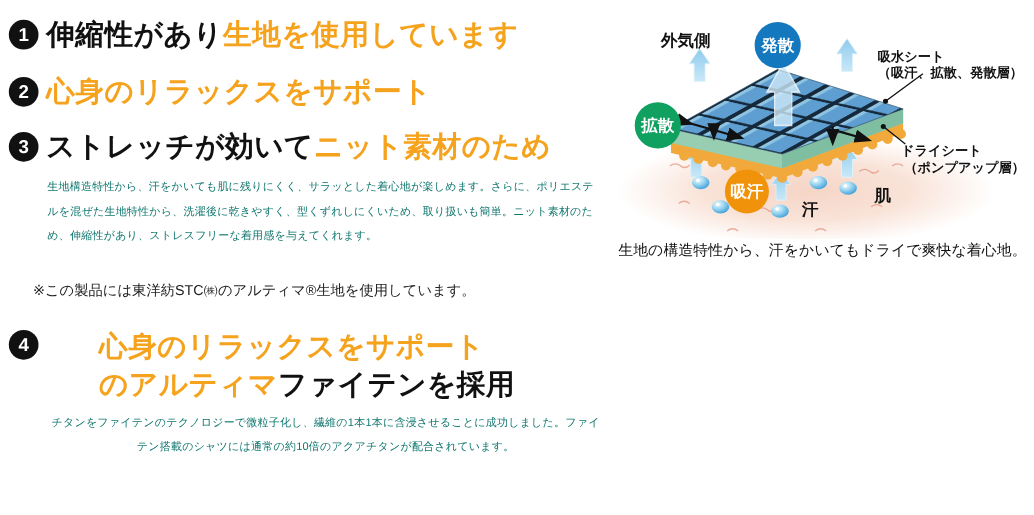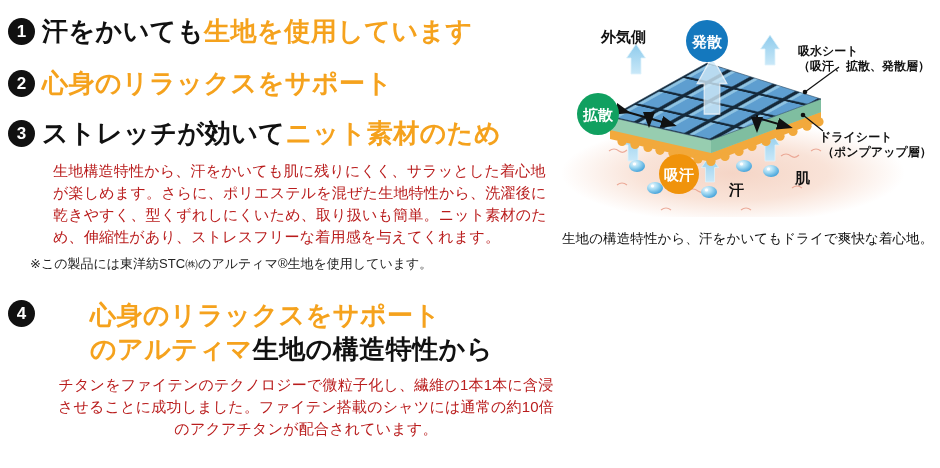--- a/index.html
+++ b/index.html
@@ -14,60 +14,60 @@
   .bullet {
     flex:0 0 auto; width:27px; height:27px; border-radius:50%;
     background:#111; color:#fff; font-weight:bold; font-size:17px;
     display:flex; align-items:center; justify-content:center; margin-top:2px;
   }
   .heading { font-size:26px; font-weight:bold; letter-spacing:0.5px; line-height:31px; white-space:nowrap; }
   .heading .blk { color:#111; }
   .heading .org { color:#F5A21D; }
   .h4lines { line-height:34px;margin-left:48px; }
   .bodytext {
-    position:absolute; left:53px; width:506px; font-size:15px; line-height:22px;
-    color:#b91c1c; word-break:break-all; overflow-wrap:anywhere; letter-spacing:0.2px;
+    position:absolute; left:43px; width:506px; font-size:10px; line-height:22px;
+    color:#0f766e; word-break:break-all; overflow-wrap:anywhere; letter-spacing:0.2px;
   }
   .note { position:absolute; left:30px; width:480px; font-size:13px; color:#222; }
   
   .diagram { position:absolute; left:561px; top:5px; width:374px; height:212px; }
-  .caption { position:absolute; left:562px; top:230px; width:375px; font-size:13.5px; color:#111; letter-spacing:0.1px; }
+  .caption { position:absolute; left:562px; top:219px; width:375px; font-size:13.5px; color:#111; letter-spacing:0.1px; }
   svg text { font-family:"Liberation Sans","DejaVu Sans",sans-serif; }
   .dlabel { font-size:15px; font-weight:bold; fill:#111; }
   .slabel { font-size:12px; font-weight:bold; fill:#111; }
   .clabel { font-size:15px; font-weight:bold; fill:#fff; }
 </style>
 </head>
 <body>
 
 <div class="page">
 
   <div class="feature" style="top:16px;">
     <div class="bullet">1</div>
-    <div class="heading"><span class="blk">汗をかいても</span><span class="org">生地を使用しています</span></div>
+    <div class="heading"><span class="blk">伸縮性があり</span><span class="org">生地を使用しています</span></div>
   </div>
 
   <div class="feature" style="top:68px;">
     <div class="bullet">2</div>
     <div class="heading"><span class="org">心身のリラックスをサポート</span></div>
   </div>
 
   <div class="feature" style="top:118px;">
     <div class="bullet">3</div>
     <div class="heading"><span class="blk">ストレッチが効いて</span><span class="org">ニット素材のため</span></div>
   </div>
 
   <p class="bodytext" style="top:160px;">生地構造特性から、汗をかいても肌に残りにくく、サラッとした着心地が楽しめます。さらに、ポリエステルを混ぜた生地特性から、洗濯後に乾きやすく、型くずれしにくいため、取り扱いも簡単。ニット素材のため、伸縮性があり、ストレスフリーな着用感を与えてくれます。</p>
   <p class="note" style="top:255px;">※この製品には東洋紡STC㈱のアルティマ®生地を使用しています。</p>
 
   <div class="feature" style="top:298px;">
     <div class="bullet">4</div>
     <div class="heading h4lines">
       <div><span class="org">心身のリラックスをサポート</span></div>
-      <div><span class="org">のアルティマ</span><span class="blk">生地の構造特性から</span></div>
+      <div><span class="org">のアルティマ</span><span class="blk">ファイテンを採用</span></div>
     </div>
   </div>
 
   <p class="bodytext" style="top:374px;text-align:center;">チタンをファイテンのテクノロジーで微粒子化し、繊維の1本1本に含浸させることに成功しました。ファイテン搭載のシャツには通常の約10倍のアクアチタンが配合されています。</p>
 
   <div class="diagram">
     <svg width="374" height="212" viewBox="0 0 374 212">
       <defs>
         <radialGradient id="skinG" cx="50%" cy="50%" r="50%">
           <stop offset="0%" stop-color="#f5d5c6"></stop>

